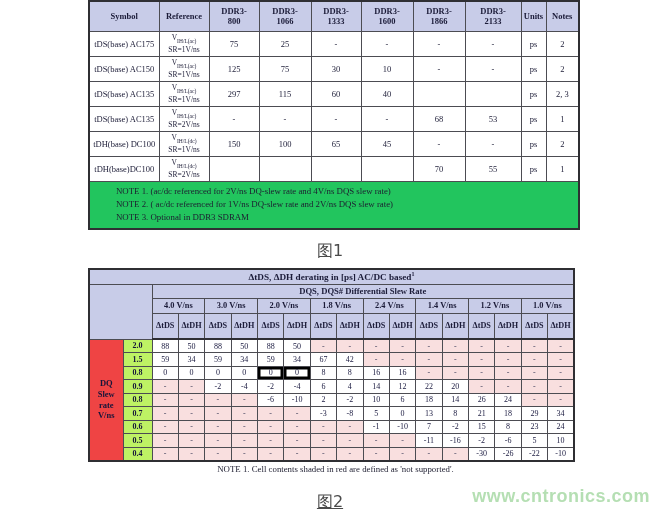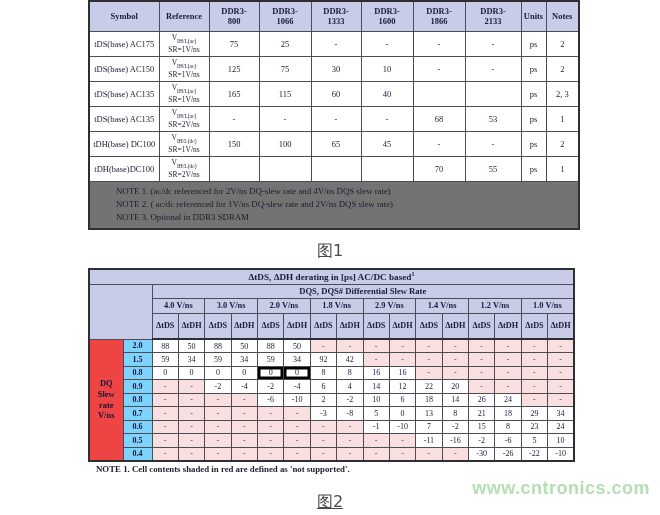--- a/index.html
+++ b/index.html
@@ -25,33 +25,33 @@
   }
   .t1 thead th {
     background: #c8cce8; font-weight: bold; white-space: pre-line;
     height: 30px; line-height: 1.2; color: #1b1b38;
   }
   .t1 tbody td { height: 25px; background: #fff; }
   .t1 td.ref { font-size: 7.5px; line-height: 1.25; }
   .t1 td.ref sub { font-size: 5.5px; }
   .t1 .notes-cell {
     text-align: left; padding: 3px 4px 4px 26px; font-size: 8.8px;
-    color: #1d1d30; line-height: 1.5; background: #737373;
+    color: #1d1d30; line-height: 1.5; background: #22c55e;
   }
 
   
   .caption {
     position: absolute; left: 0; width: 660px; text-align: center;
     font-size: 16px; color: #4a4a4a;
     font-family: "DejaVu Sans", sans-serif;
   }
   .cap1 { top: 241px; }
   .cap2 { top: 492px; text-decoration: underline; }
   .watermark {
-    position: absolute; right: 10px; bottom: 16px;
+    position: absolute; right: 10px; bottom: 8px;
     font-family: "Liberation Sans", sans-serif; font-weight: bold;
     font-size: 18px; color: #b5dfb3; letter-spacing: 0.5px;
   }
 
   
   .t2-wrap { position: absolute; left: 88px; top: 268px; width: 487px; }
   .t2 { width: 487px; border: 2px solid #2f2f33; }
   .t2 th, .t2 td {
     border: 1px solid #4c4c52; text-align: center; vertical-align: middle;
     font-size: 8px; color: #202045; padding: 0 1px;
@@ -61,26 +61,26 @@
   .t2 .title-row sup { font-size: 6px; }
   .t2 .subtitle-row th { font-size: 8.6px; font-weight: bold; height: 14px; }
   .t2 .slew-row th { font-size: 8.4px; font-weight: bold; height: 15px; }
   .t2 .pair-row th { font-size: 8.2px; font-weight: bold; height: 26px; border-bottom: 2px solid #2f2f33; }
   .t2 .corner { background: #c8cce8; }
   .t2 tbody td { height: 13.5px; }
   .t2 td.dq-label {
     font-weight: bold; white-space: pre-line; font-size: 8.5px;
     background: #ef4444; line-height: 1.25; color: #15153a;
   }
-  .t2 td.rate { font-weight: bold; background: #7dd3fc; color: #15153a; margin-left: 15px; }
+  .t2 td.rate { font-weight: bold; background: #bef264; color: #15153a; margin-left: 15px; }
   .t2 td.val { background: #ffffff; }
   .t2 td.na { background: #f9dfdf; color: #44445f; }
   .t2 td.boxed { box-shadow: inset 0 0 0 2.5px #000; }
   .t2-note {
-    margin: 2px 0 8px 8px; font-size: 8.8px; color: #1d1d30; text-align: left; font-weight: bold;
+    margin: 2px 0 8px 8px; font-size: 8.8px; color: #1d1d30; text-align: center;
   }
 </style>
 </head>
 <body>
 
 <div class="t1-wrap">
   <table class="t1">
     <colgroup>
       <col style="width:70px">
         <col style="width:50px">
@@ -134,21 +134,21 @@
           <td class="val">30</td>
           <td class="val">10</td>
           <td class="val">-</td>
           <td class="val">-</td>
           <td>ps</td>
           <td>2</td>
         </tr>
         <tr>
           <td class="sym">tDS(base) AC135</td>
           <td class="ref"><span>V<sub>IH/L(ac)</sub></span><br>SR=1V/ns</td>
-          <td class="val">165</td>
+          <td class="val">297</td>
           <td class="val">115</td>
           <td class="val">60</td>
           <td class="val">40</td>
           <td class="val"></td>
           <td class="val"></td>
           <td>ps</td>
           <td>2, 3</td>
         </tr>
         <tr>
           <td class="sym">tDS(base) AC135</td>
@@ -213,21 +213,21 @@
       </tr>
       <tr class="subtitle-row">
         <th class="corner" colspan="2" rowspan="3"></th>
         <th colspan="16">DQS, DQS# Differential Slew Rate</th>
       </tr>
       <tr class="slew-row" id="t2-slew-row">
           <th colspan="2">4.0 V/ns</th>
           <th colspan="2">3.0 V/ns</th>
           <th colspan="2">2.0 V/ns</th>
           <th colspan="2">1.8 V/ns</th>
-          <th colspan="2">2.9 V/ns</th>
+          <th colspan="2">2.4 V/ns</th>
           <th colspan="2">1.4 V/ns</th>
           <th colspan="2">1.2 V/ns</th>
           <th colspan="2">1.0 V/ns</th>
         </tr>
       <tr class="pair-row" id="t2-pair-row">
           <th>ΔtDS</th>
           <th>ΔtDH</th>
           <th>ΔtDS</th>
           <th>ΔtDH</th>
           <th>ΔtDS</th>
@@ -269,21 +269,21 @@
           <td class="na">-</td>
         </tr>
         <tr>
           <td class="rate">1.5</td>
           <td class="val">59</td>
           <td class="val">34</td>
           <td class="val">59</td>
           <td class="val">34</td>
           <td class="val">59</td>
           <td class="val">34</td>
-          <td class="val">92</td>
+          <td class="val">67</td>
           <td class="val">42</td>
           <td class="na">-</td>
           <td class="na">-</td>
           <td class="na">-</td>
           <td class="na">-</td>
           <td class="na">-</td>
           <td class="na">-</td>
           <td class="na">-</td>
           <td class="na">-</td>
         </tr>

